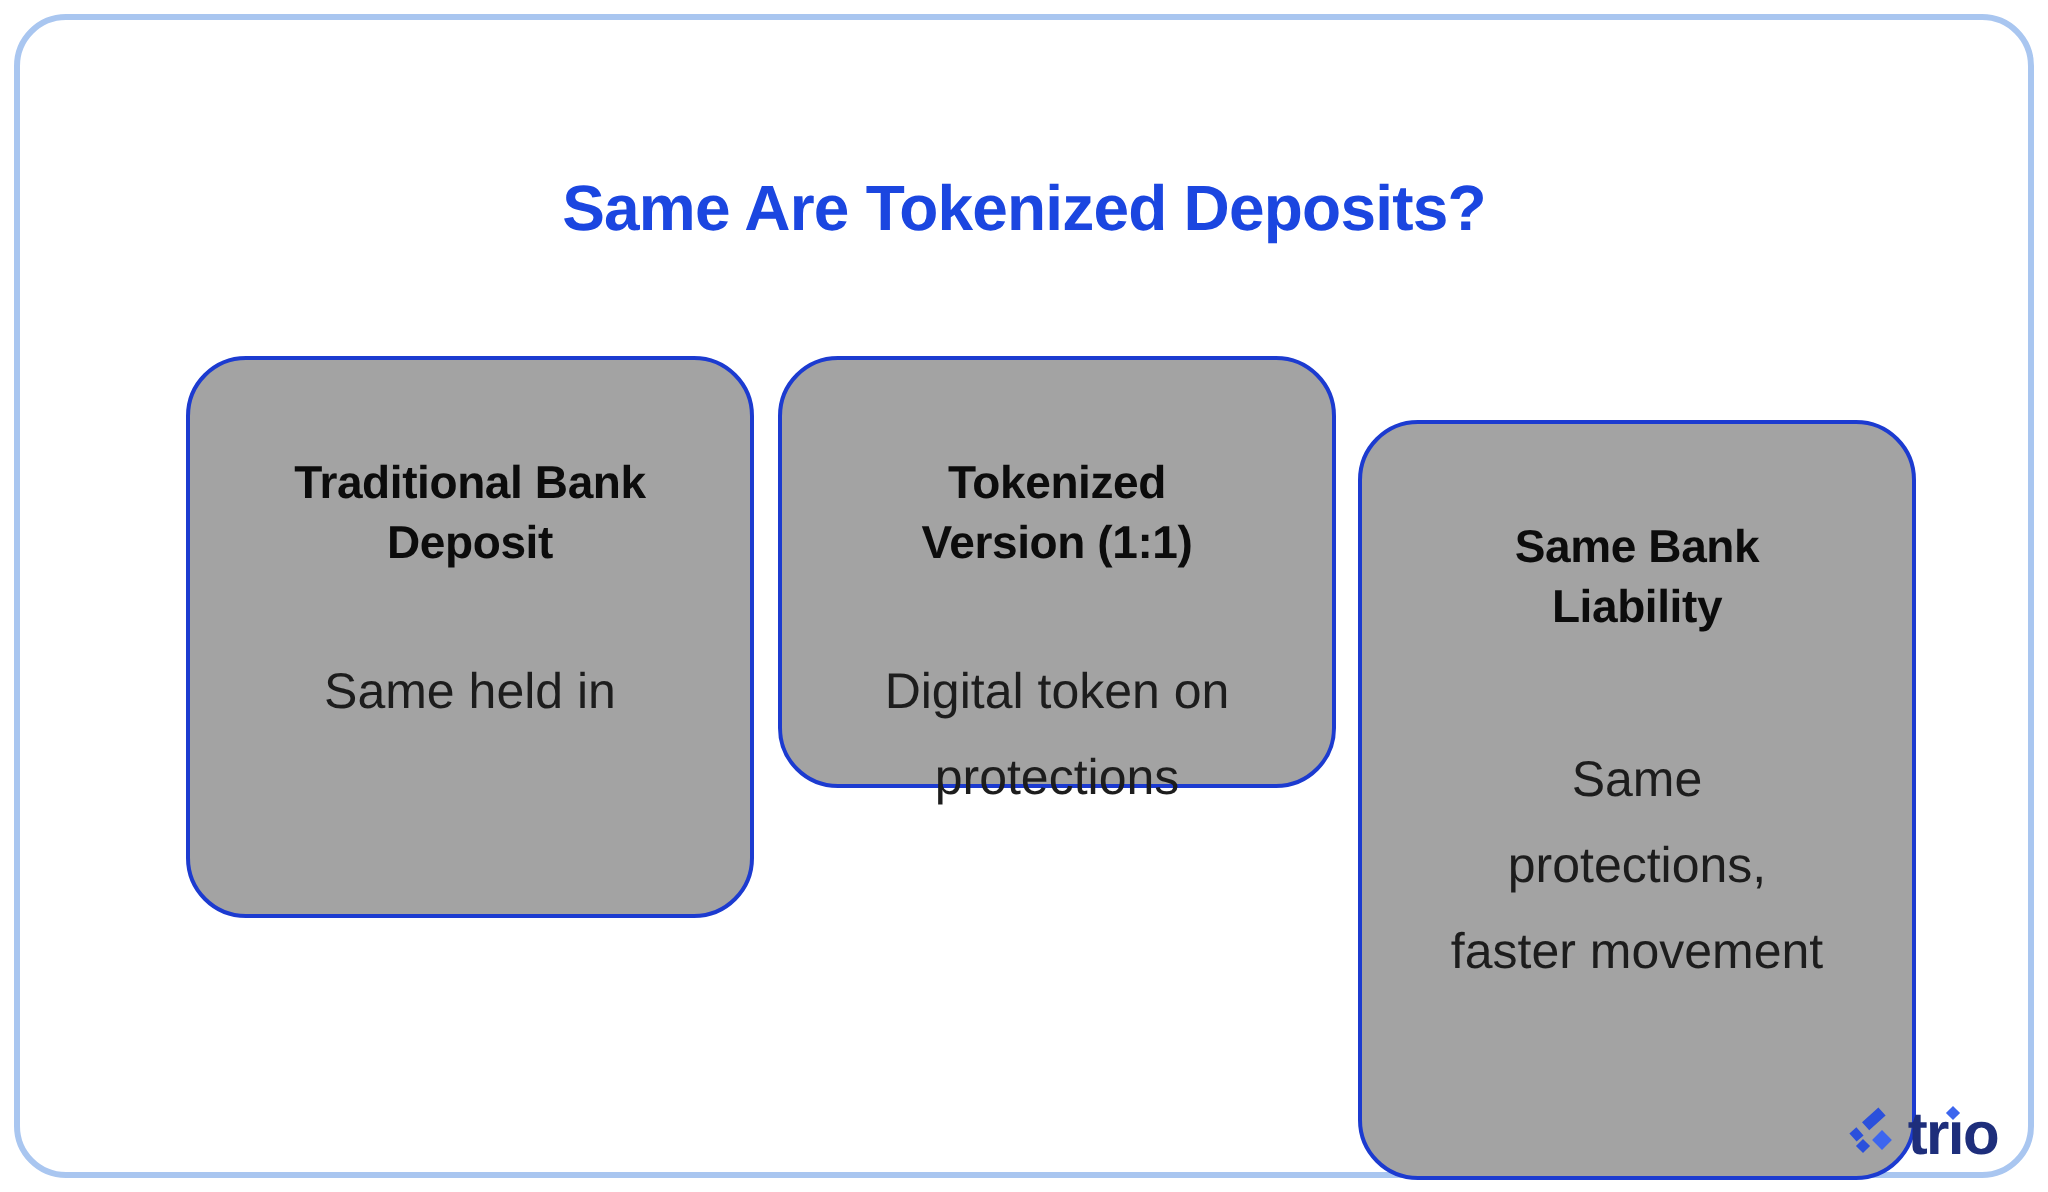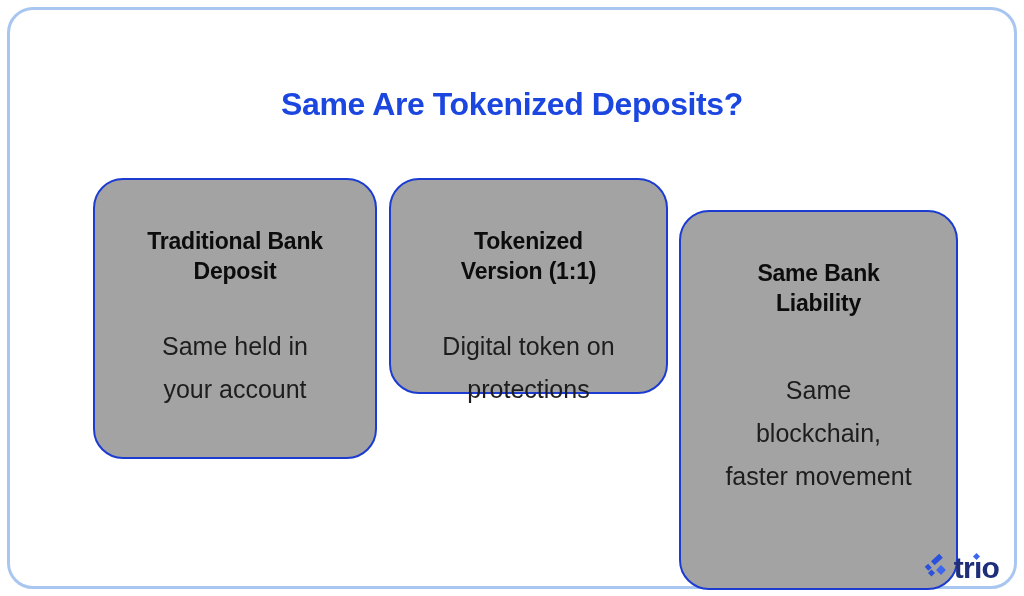--- a/index.html
+++ b/index.html
@@ -91,21 +91,20 @@
 
 <h1 class="page-title">Same Are Tokenized Deposits?</h1>
 
 <div class="card card-1">
   <div class="card-title">
     <div>Traditional Bank</div>
     <div>Deposit</div>
   </div>
   <div class="card-body">
     <div>Same held in</div>
-    <div>your account</div>
   </div>
 </div>
 
 <div class="card card-2">
   <div class="card-title">
     <div>Tokenized</div>
     <div>Version (1:1)</div>
   </div>
   <div class="card-body">
     <div>Digital token on</div>
@@ -113,21 +112,21 @@
   </div>
 </div>
 
 <div class="card card-3">
   <div class="card-title">
     <div>Same Bank</div>
     <div>Liability</div>
   </div>
   <div class="card-body">
     <div>Same</div>
-    <div>blockchain,</div>
+    <div>protections,</div>
     <div>faster movement</div>
   </div>
 </div>
 
 <div class="logo">
   <svg class="logo-mark" width="25" height="28" viewBox="0 0 25 28" aria-hidden="true">
     <line x1="18" y1="2.8" x2="3.5" y2="15.8" stroke="#2b50dc" stroke-width="5.4" stroke-dasharray="11 3.8 10"></line>
     <rect x="6" y="17.5" width="5" height="5" fill="#2b50dc" transform="rotate(45 8.5 20)"></rect>
     <rect x="14.5" y="13.5" width="7" height="7" fill="#3d66ee" transform="rotate(45 18 17)"></rect>
   </svg>

